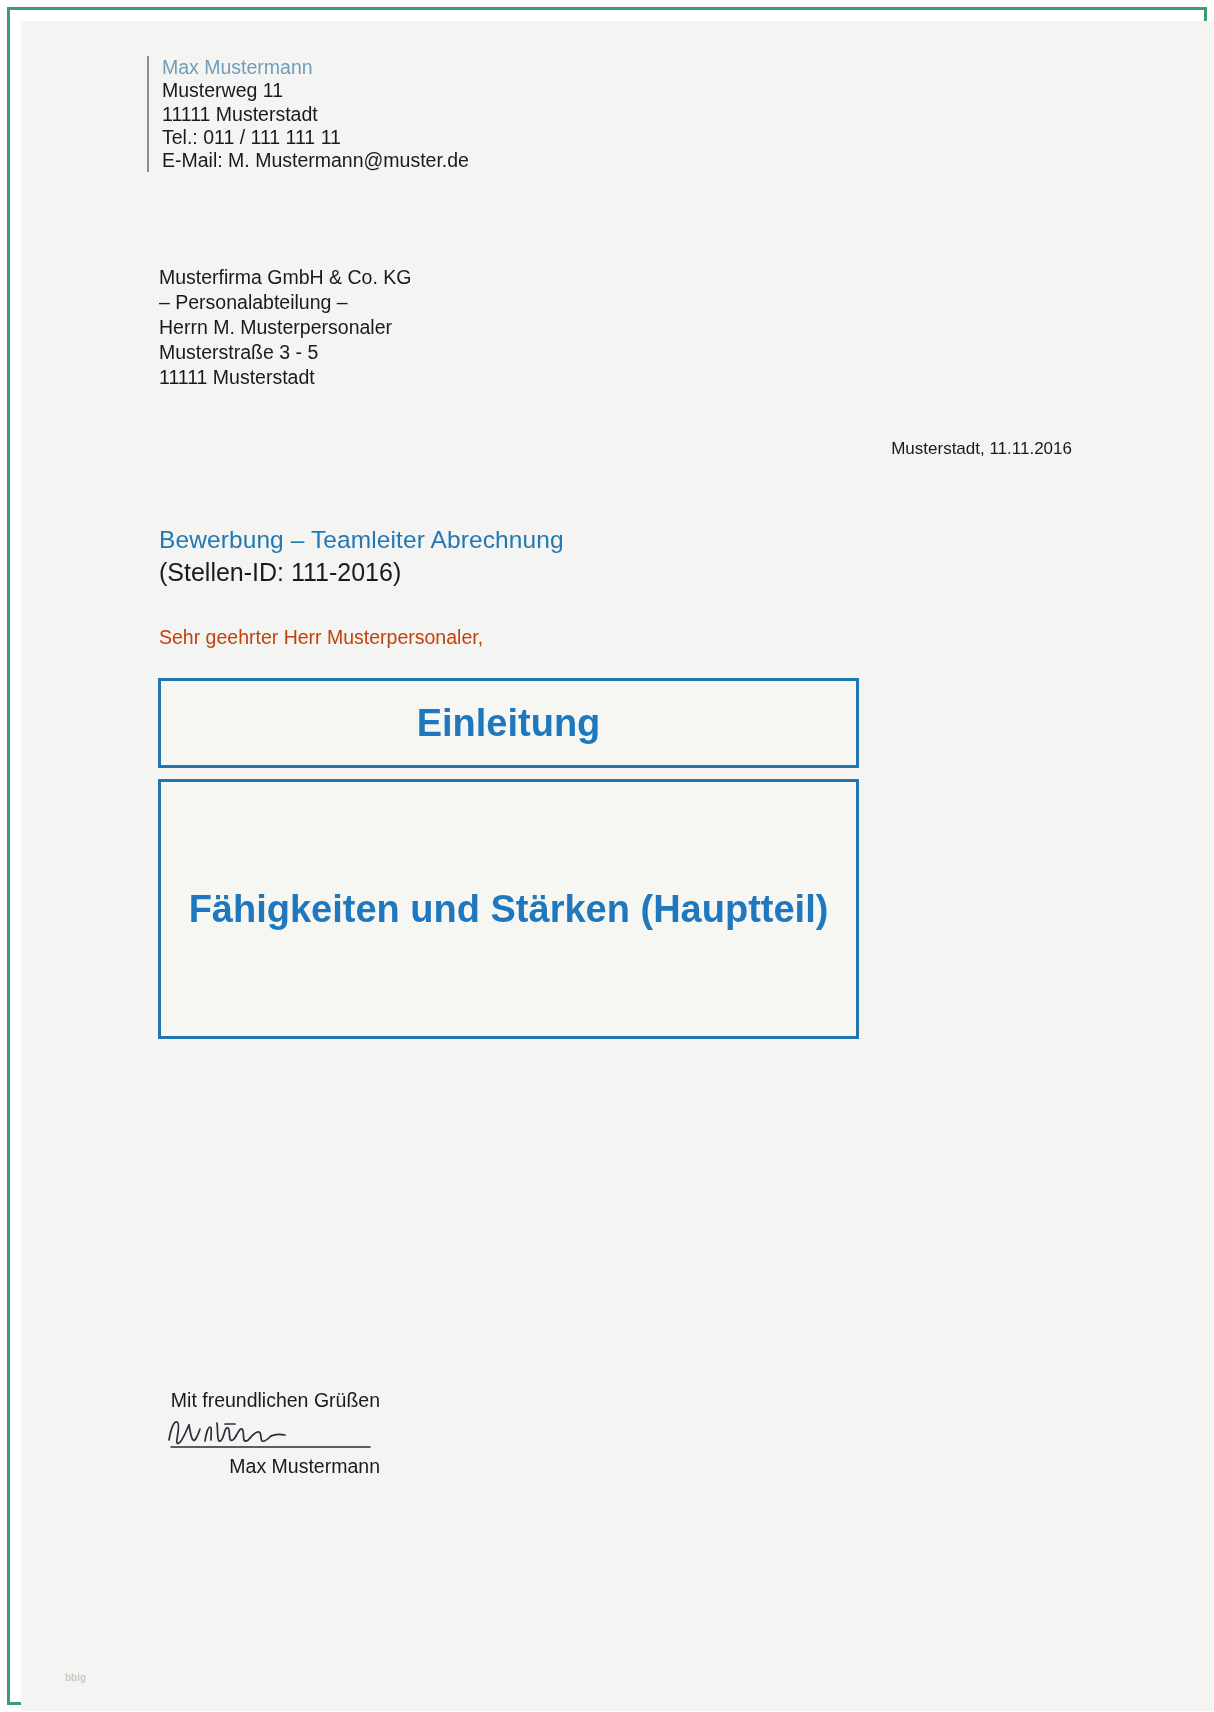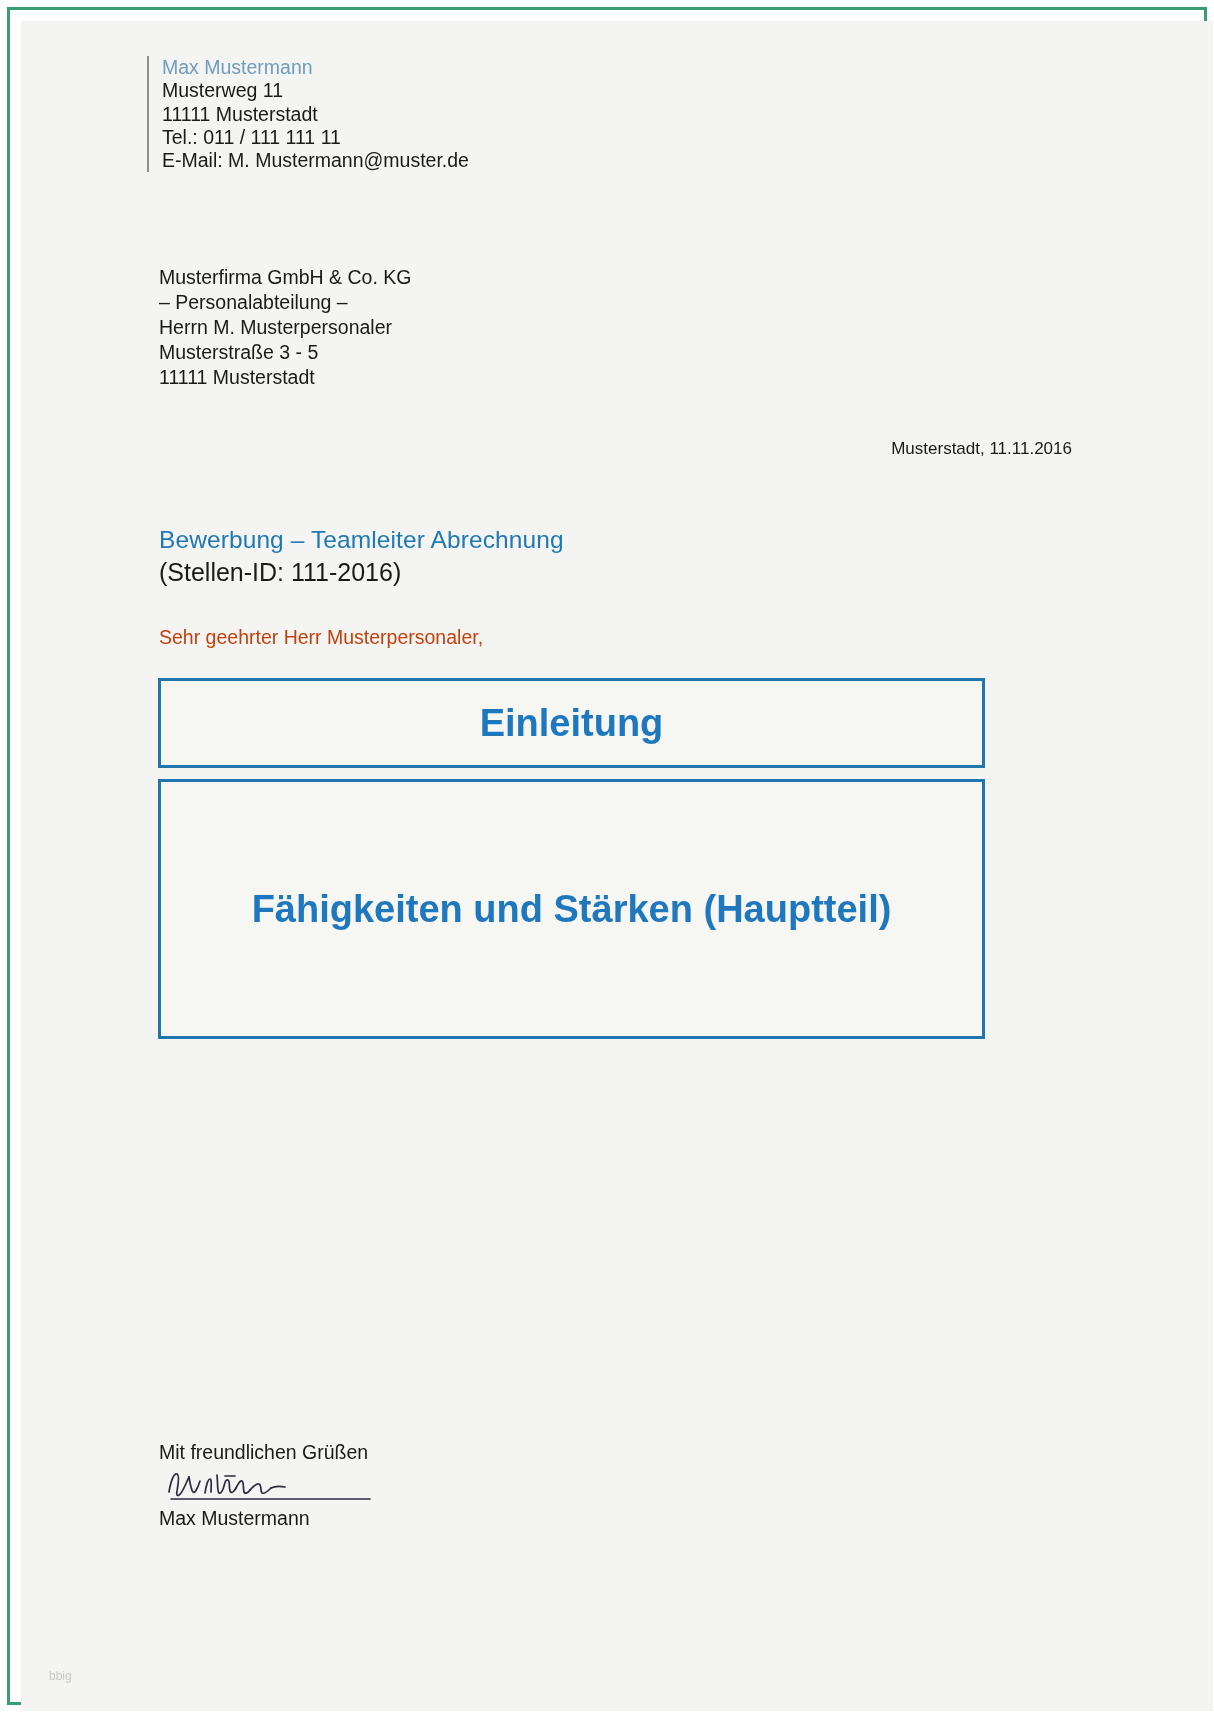--- a/index.html
+++ b/index.html
@@ -106,21 +106,21 @@
     font-size: 19.5px;
     color: #c2410c;
     white-space: pre;
   }
 
   
   .boxes {
     position: absolute;
     left: 137px;
     top: 657px;
-    width: 827px;
+    width: 701px;
   }
   .ph-box {
     box-sizing: border-box;
     border: 3px solid #2176ae;
     background: #f6f6f3;
     display: flex;
     align-items: center;
     justify-content: center;
     text-align: center;
     margin-bottom: 11px;
@@ -135,21 +135,22 @@
   }
   .box-1 { height: 90px; }
   .box-2 { height: 260px; }
   .box-3 { height: 158px; }
   .box-4 { height: 84px; }
 
   
   .closing {
     position: absolute;
     left: 138px;
-    top: 1420px;
+    top: 1368px;
+    text-align: right;
   }
   .closing .closing-line {
     font-size: 19.5px;
     color: #1a1a1a;
     white-space: pre;
   }
   .signature {
     height: 40px;
     width: 215px;
     margin: 2px 0 0 6px;
@@ -161,25 +162,26 @@
   .closing .signer-name {
     font-size: 19.5px;
     color: #1a1a1a;
     white-space: pre;
     margin-top: 1px;
   }
 
   
   .corner-note {
     position: absolute;
-    left: 28px;
+    left: 44px;
     bottom: 28px;
-    font-size: 12px;
+    font-size: 10px;
     color: #c8c8c4;
     white-space: pre;
+    font-weight: bold;
   }
 </style>
 </head>
 <body>
 
 <div class="page-frame">
   <div class="sheet">
 
     <div class="sender">
       <div class="line name">Max Mustermann</div>

